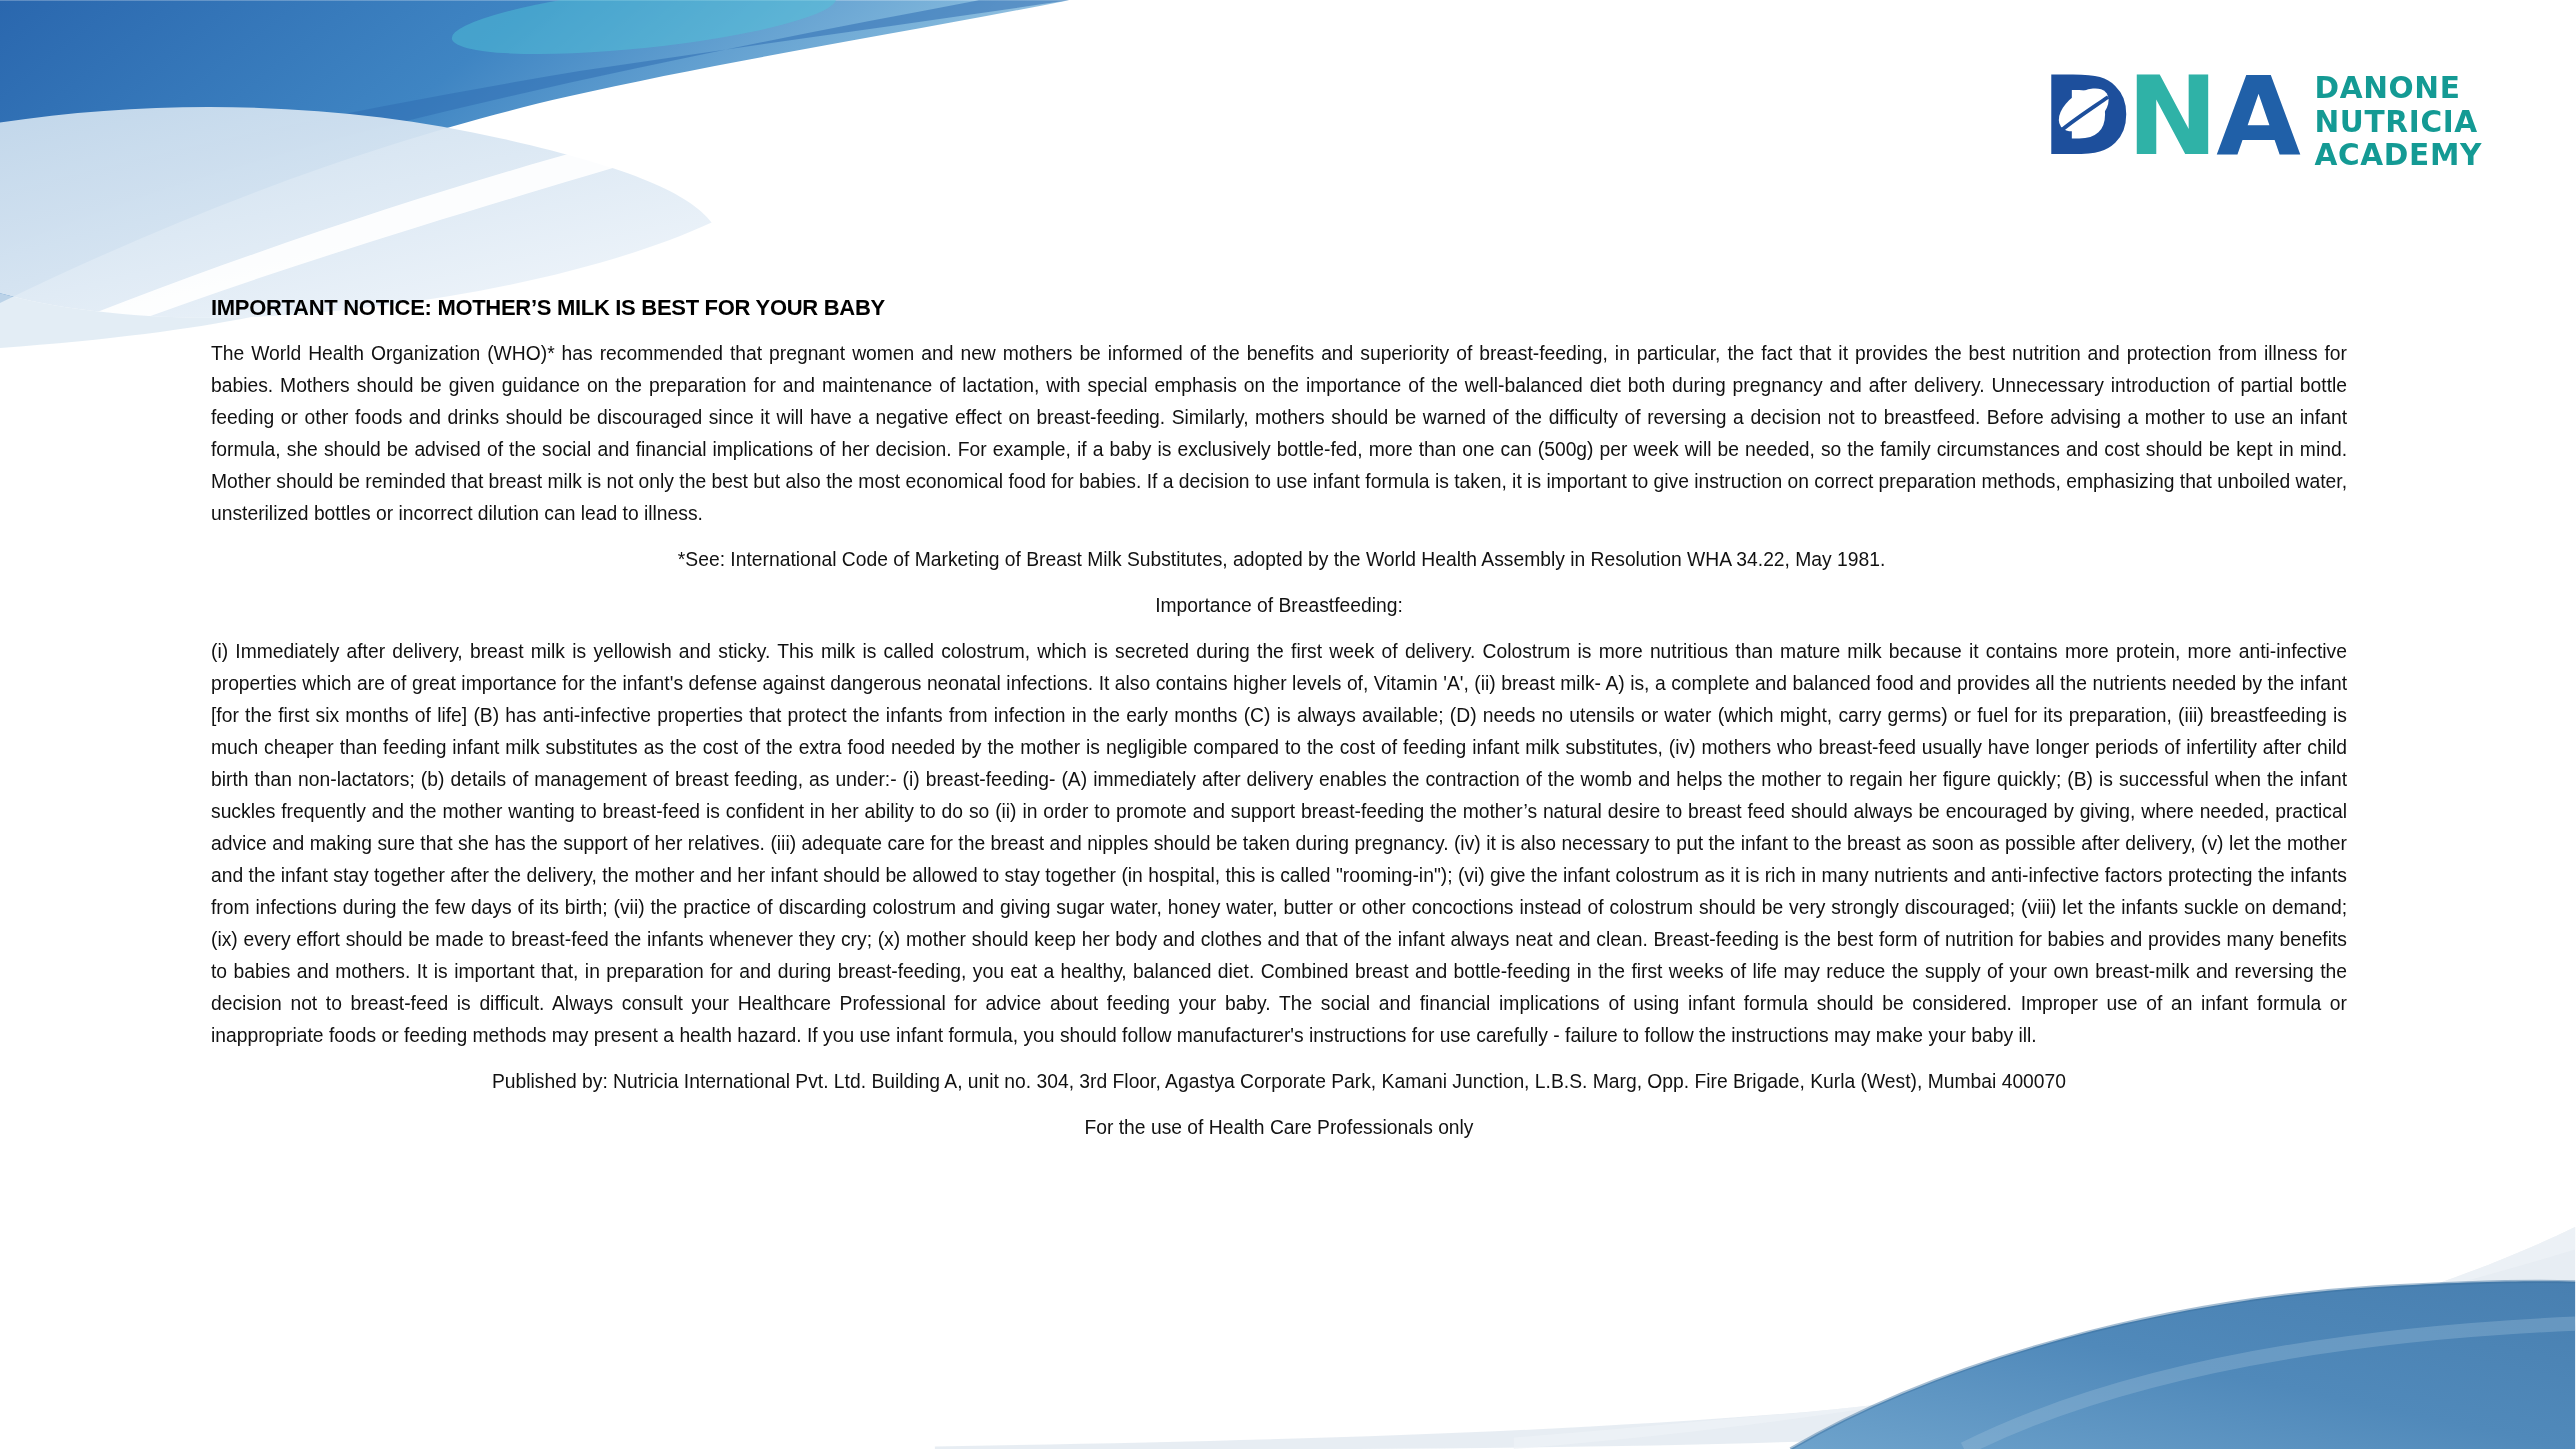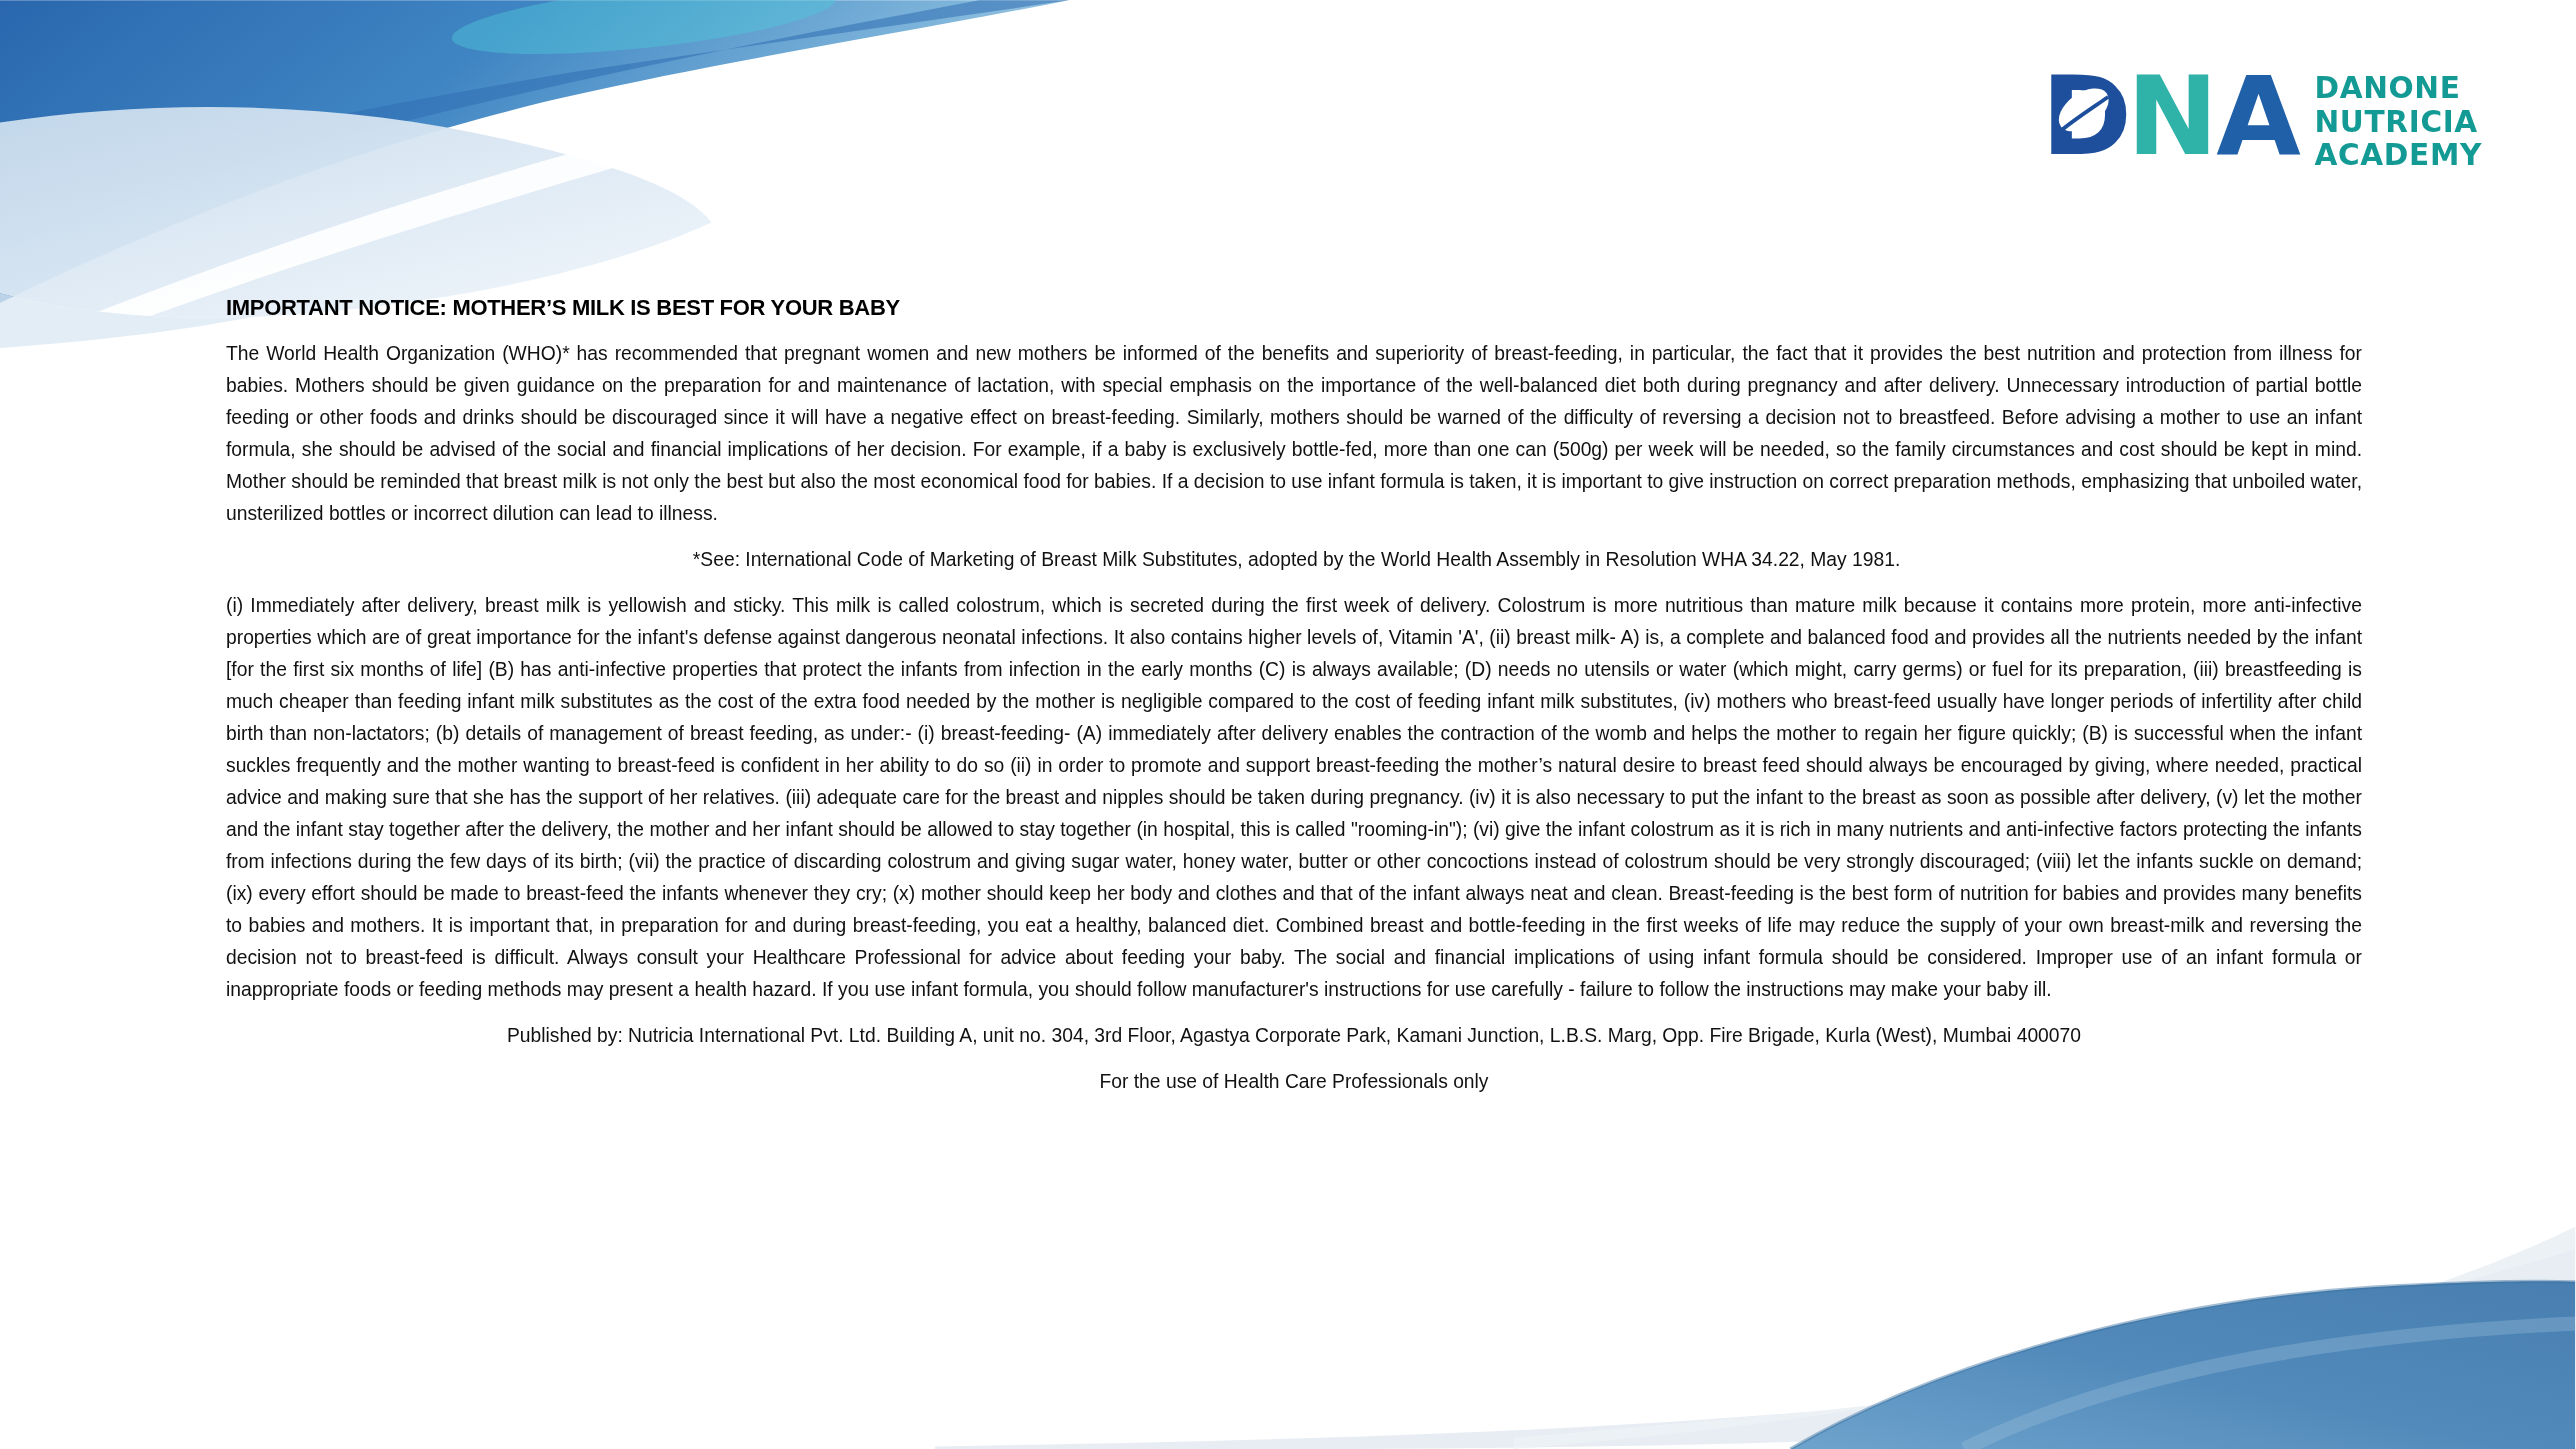--- a/index.html
+++ b/index.html
@@ -38,21 +38,21 @@
   .logo {
     position: absolute;
     left: 2041px;
     top: 52px;
     width: 502px;
     height: 135px;
     z-index: 2;
   }
   .content {
     position: absolute;
-    left: 226px;
+    left: 211px;
     top: 295px;
     width: 2136px;
     z-index: 1;
     color: #111111;
   }
   .content h1 {
     font-size: 22px;
     font-weight: bold;
     letter-spacing: -0.3px;
     margin: 0 0 16.7px 0;
@@ -126,19 +126,20 @@
     <text x="272" y="158" font-family="DejaVu Sans, sans-serif" font-weight="bold" font-size="170" fill="#2060a8">A</text>
     <text class="logo-word" x="425" y="72" font-family="DejaVu Sans, sans-serif" font-size="46" fill="#149a94">DANONE</text>
     <text class="logo-word" x="425" y="124" font-family="DejaVu Sans, sans-serif" font-size="46" fill="#149a94">NUTRICIA</text>
     <text class="logo-word" x="425" y="176" font-family="DejaVu Sans, sans-serif" font-size="46" fill="#149a94">ACADEMY</text>
   </svg>
 
   <div class="content">
     <h1>IMPORTANT NOTICE: MOTHER’S MILK IS BEST FOR YOUR BABY</h1>
     <p>The World Health Organization (WHO)* has recommended that pregnant women and new mothers be informed of the benefits and superiority of breast-feeding, in particular, the fact that it provides the best nutrition and protection from illness for babies. Mothers should be given guidance on the preparation for and maintenance of lactation, with special emphasis on the importance of the well-balanced diet both during pregnancy and after delivery. Unnecessary introduction of partial bottle feeding or other foods and drinks should be discouraged since it will have a negative effect on breast-feeding. Similarly, mothers should be warned of the difficulty of reversing a decision not to breastfeed. Before advising a mother to use an infant formula, she should be advised of the social and financial implications of her decision. For example, if a baby is exclusively bottle-fed, more than one can (500g) per week will be needed, so the family circumstances and cost should be kept in mind. Mother should be reminded that breast milk is not only the best but also the most economical food for babies. If a decision to use infant formula is taken, it is important to give instruction on correct preparation methods, emphasizing that unboiled water, unsterilized bottles or incorrect dilution can lead to illness.</p>
     <p class="single-line see-note">*See: International Code of Marketing of Breast Milk Substitutes, adopted by the World Health Assembly in Resolution WHA 34.22, May 1981.</p>
+    <p class="single-line">Importance of Breastfeeding:</p>
     <p>(i) Immediately after delivery, breast milk is yellowish and sticky. This milk is called colostrum, which is secreted during the first week of delivery. Colostrum is more nutritious than mature milk because it contains more protein, more anti-infective properties which are of great importance for the infant's defense against dangerous neonatal infections. It also contains higher levels of, Vitamin 'A', (ii) breast milk- A) is, a complete and balanced food and provides all the nutrients needed by the infant [for the first six months of life] (B) has anti-infective properties that protect the infants from infection in the early months (C) is always available; (D) needs no utensils or water (which might, carry germs) or fuel for its preparation, (iii) breastfeeding is much cheaper than feeding infant milk substitutes as the cost of the extra food needed by the mother is negligible compared to the cost of feeding infant milk substitutes, (iv) mothers who breast-feed usually have longer periods of infertility after child birth than non-lactators; (b) details of management of breast feeding, as under:- (i) breast-feeding- (A) immediately after delivery enables the contraction of the womb and helps the mother to regain her figure quickly; (B) is successful when the infant suckles frequently and the mother wanting to breast-feed is confident in her ability to do so (ii) in order to promote and support breast-feeding the mother’s natural desire to breast feed should always be encouraged by giving, where needed, practical advice and making sure that she has the support of her relatives. (iii) adequate care for the breast and nipples should be taken during pregnancy. (iv) it is also necessary to put the infant to the breast as soon as possible after delivery, (v) let the mother and the infant stay together after the delivery, the mother and her infant should be allowed to stay together (in hospital, this is called "rooming-in"); (vi) give the infant colostrum as it is rich in many nutrients and anti-infective factors protecting the infants from infections during the few days of its birth; (vii) the practice of discarding colostrum and giving sugar water, honey water, butter or other concoctions instead of colostrum should be very strongly discouraged; (viii) let the infants suckle on demand; (ix) every effort should be made to breast-feed the infants whenever they cry; (x) mother should keep her body and clothes and that of the infant always neat and clean. Breast-feeding is the best form of nutrition for babies and provides many benefits to babies and mothers. It is important that, in preparation for and during breast-feeding, you eat a healthy, balanced diet. Combined breast and bottle-feeding in the first weeks of life may reduce the supply of your own breast-milk and reversing the decision not to breast-feed is difficult. Always consult your Healthcare Professional for advice about feeding your baby. The social and financial implications of using infant formula should be considered. Improper use of an infant formula or inappropriate foods or feeding methods may present a health hazard. If you use infant formula, you should follow manufacturer's instructions for use carefully - failure to follow the instructions may make your baby ill.</p>
     <p class="single-line">Published by: Nutricia International Pvt. Ltd. Building A, unit no. 304, 3rd Floor, Agastya Corporate Park, Kamani Junction, L.B.S. Marg, Opp. Fire Brigade, Kurla (West), Mumbai 400070</p>
     <p class="single-line">For the use of Health Care Professionals only</p>
   </div>
 
 </div>
 
 
 </body></html>

